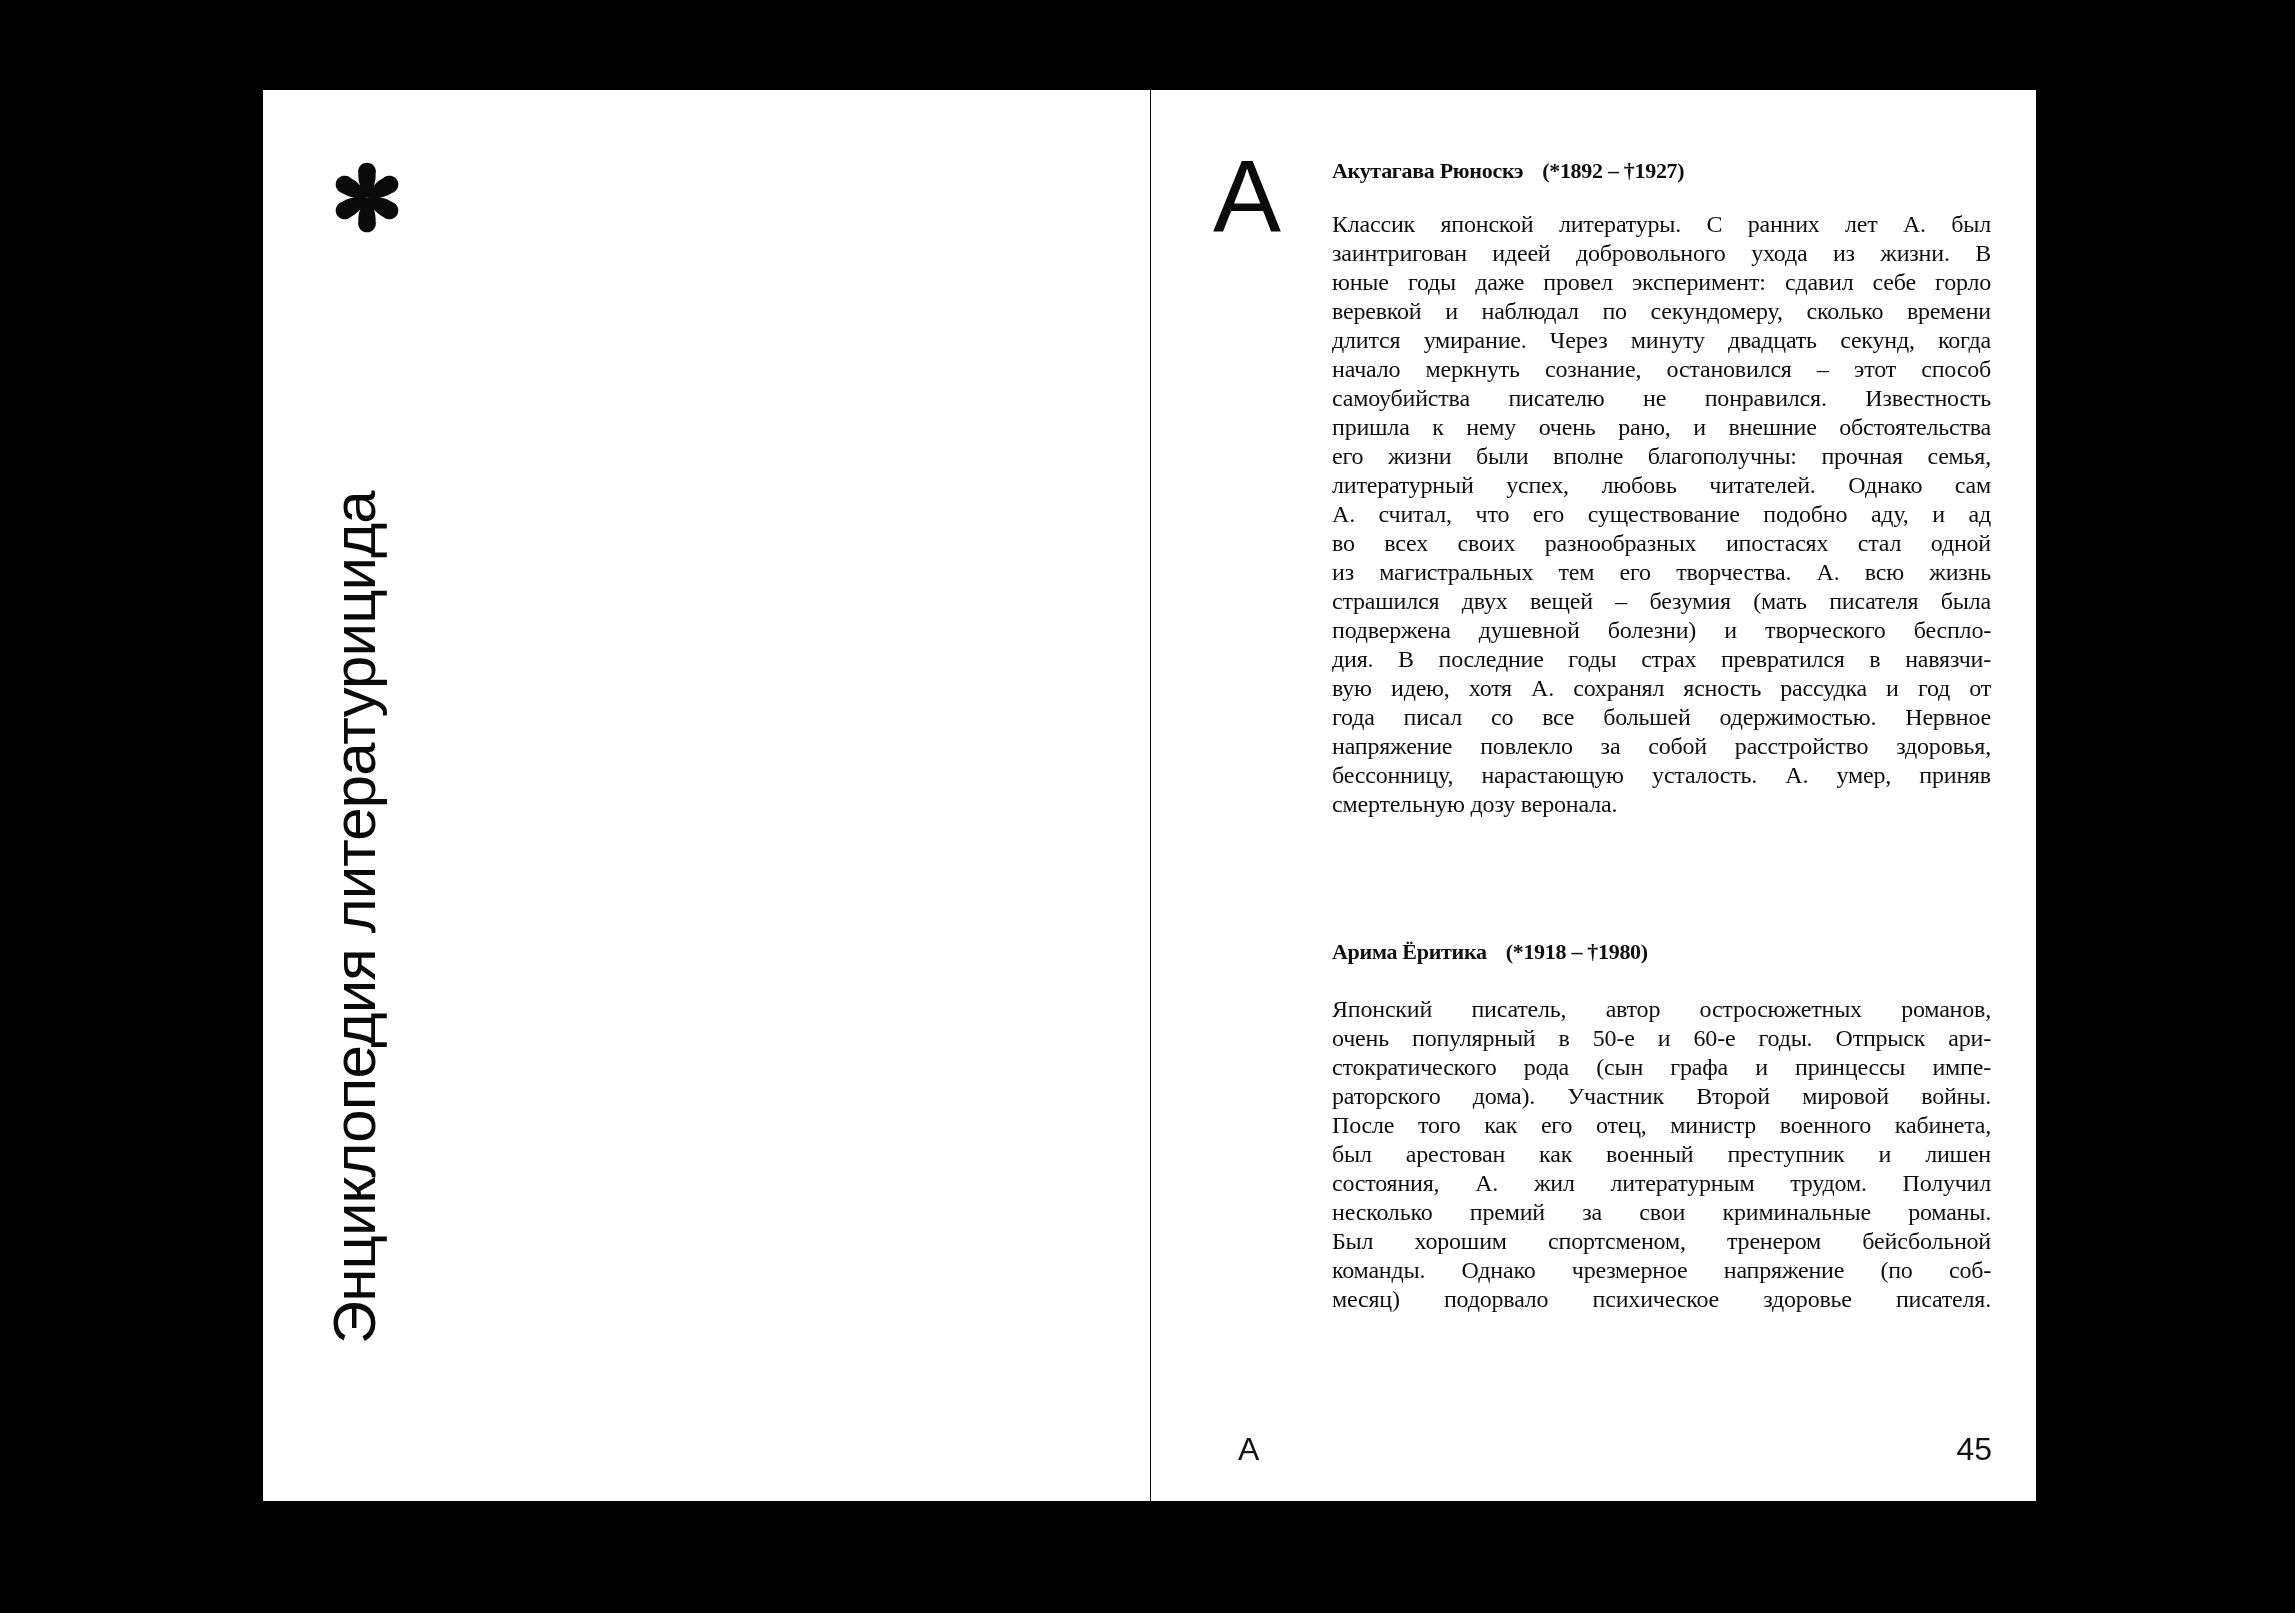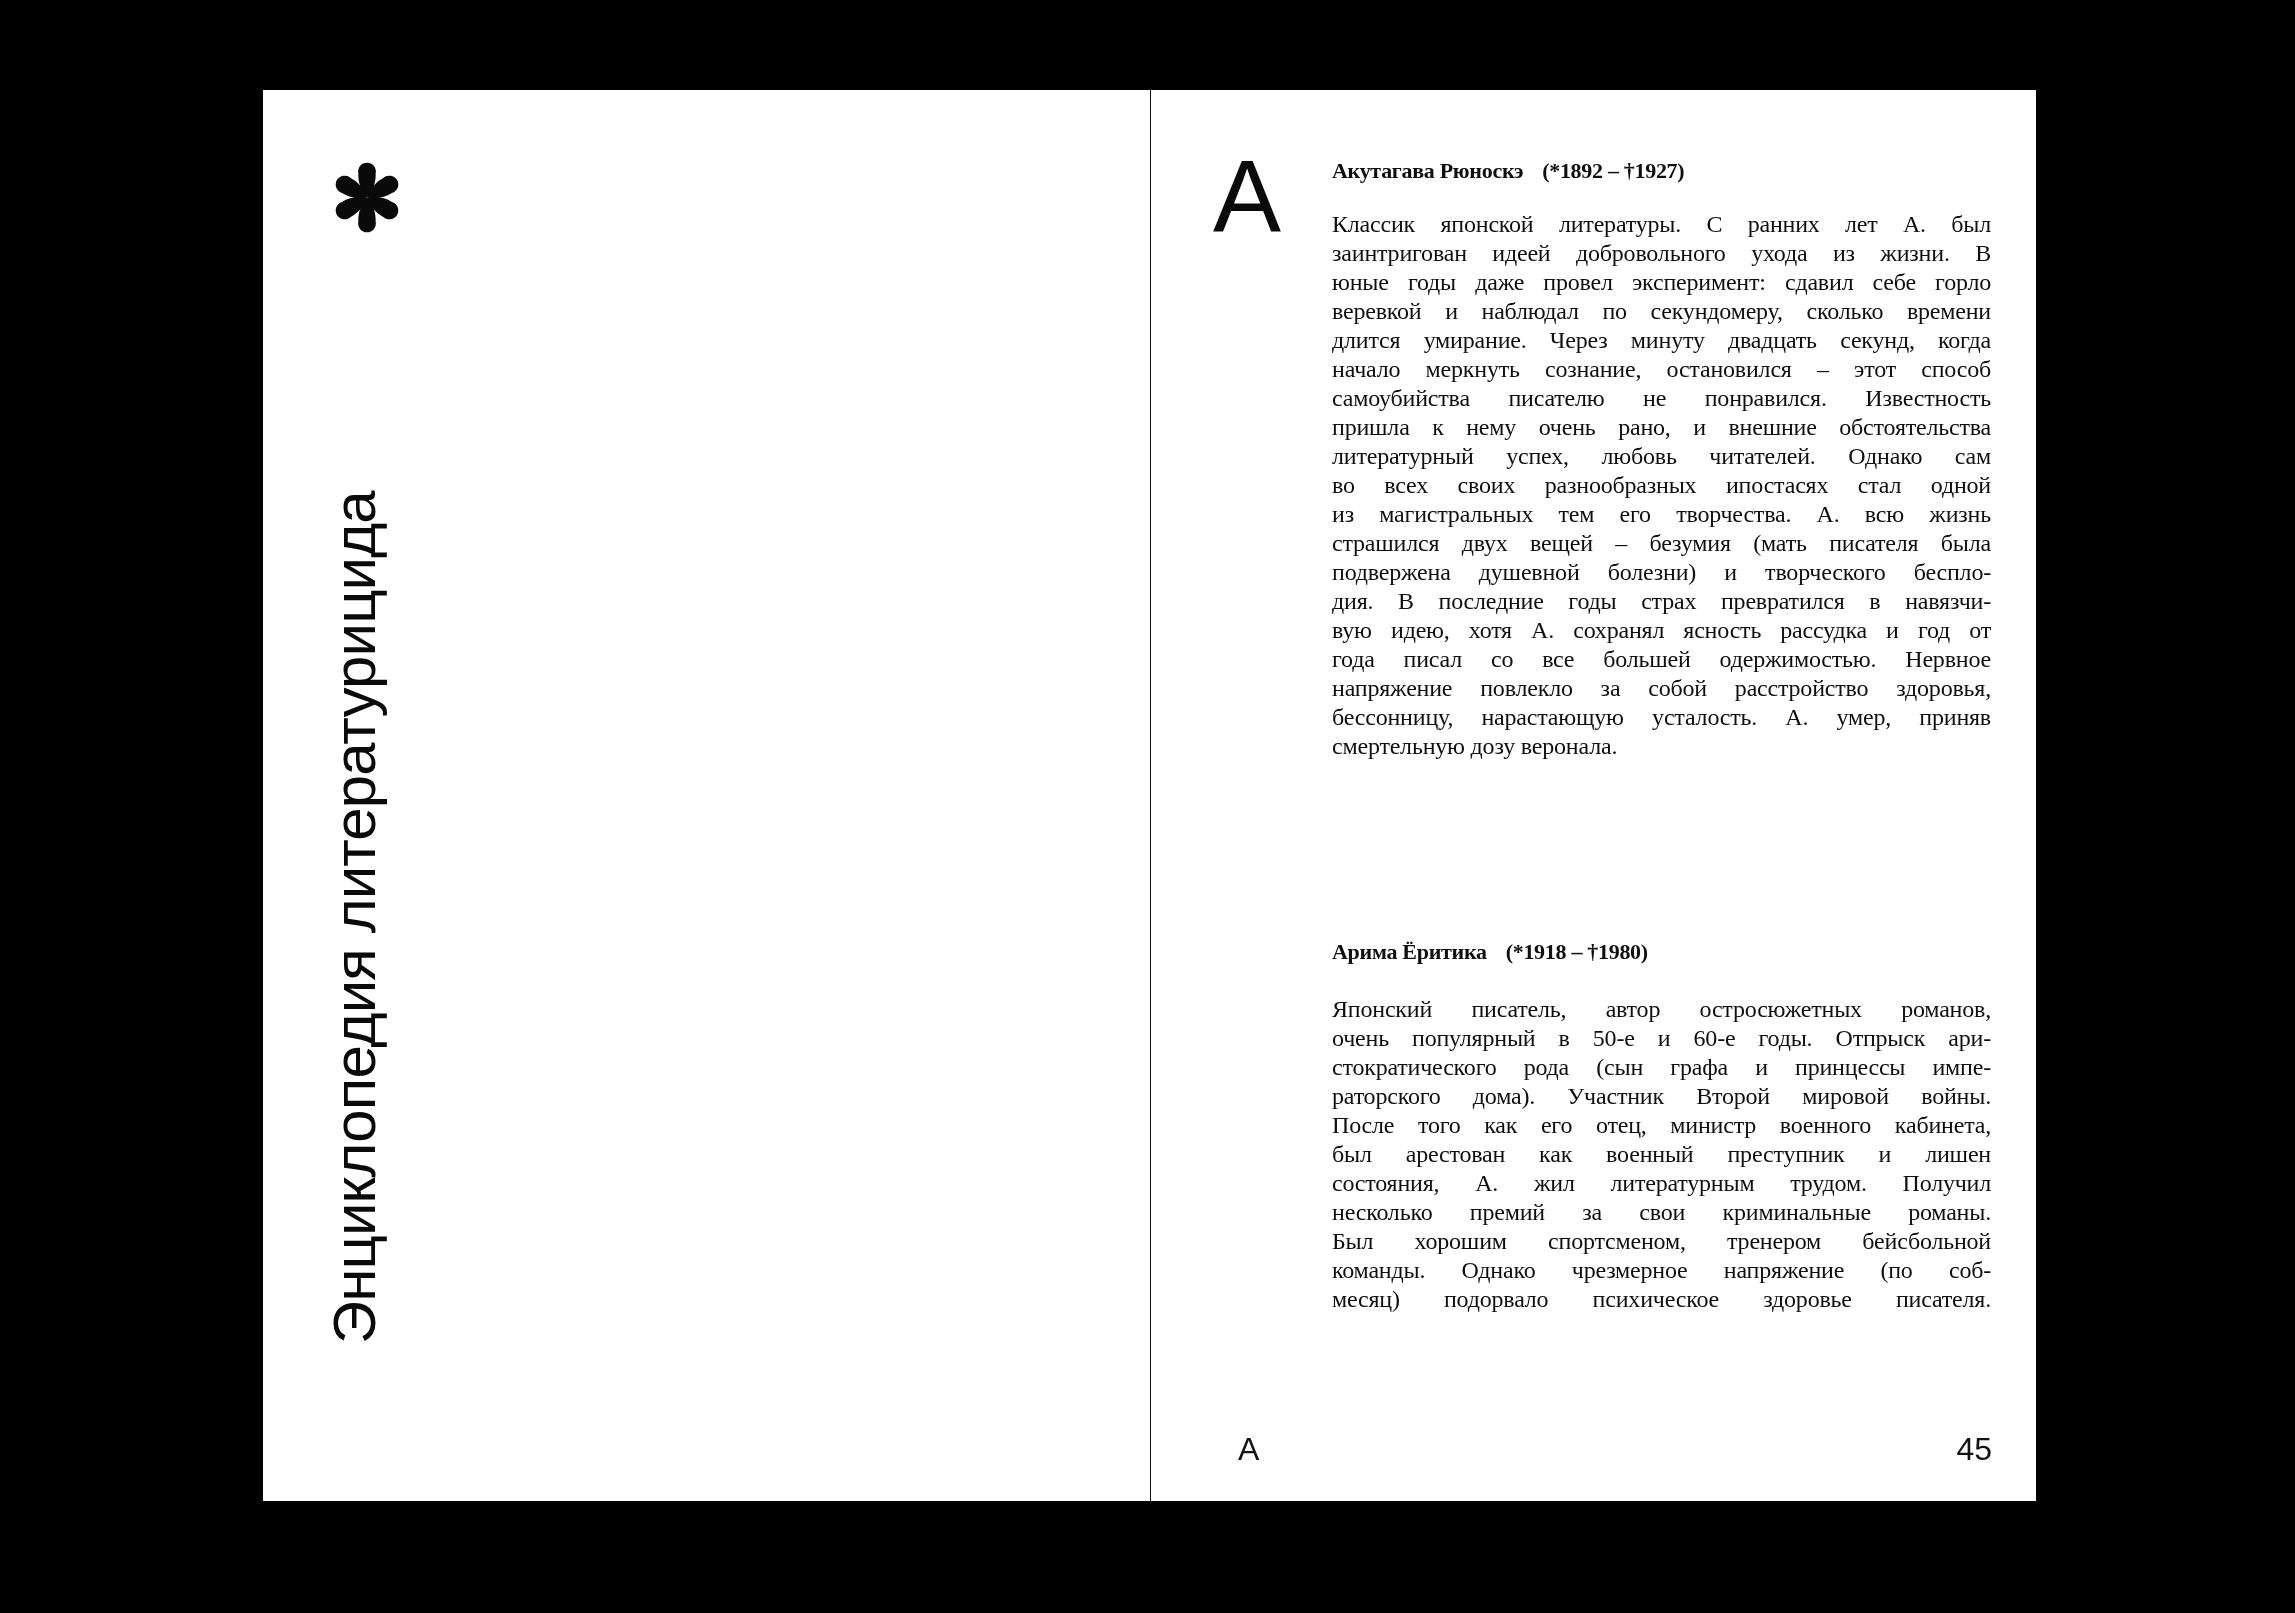--- a/index.html
+++ b/index.html
@@ -102,21 +102,23 @@
       </h2>
       <div class="entry-body b-entry1">
           <div class="tline">Классик японской литературы. С ранних лет А. был</div>
           <div class="tline">заинтригован идеей добровольного ухода из жизни. В</div>
           <div class="tline">юные годы даже провел эксперимент: сдавил себе горло</div>
           <div class="tline">веревкой и наблюдал по секундомеру, сколько времени</div>
           <div class="tline">длится умирание. Через минуту двадцать секунд, когда</div>
           <div class="tline">начало меркнуть сознание, остановился – этот способ</div>
           <div class="tline">самоубийства писателю не понравился. Известность</div>
           <div class="tline">пришла к нему очень рано, и внешние обстоятельства</div>
+          <div class="tline">его жизни были вполне благополучны: прочная семья,</div>
           <div class="tline">литературный успех, любовь читателей. Однако сам</div>
+          <div class="tline">А. считал, что его существование подобно аду, и ад</div>
           <div class="tline">во всех своих разнообразных ипостасях стал одной</div>
           <div class="tline">из магистральных тем его творчества. А. всю жизнь</div>
           <div class="tline">страшился двух вещей – безумия (мать писателя была</div>
           <div class="tline">подвержена душевной болезни) и творческого беспло-</div>
           <div class="tline">дия. В последние годы страх превратился в навязчи-</div>
           <div class="tline">вую идею, хотя А. сохранял ясность рассудка и год от</div>
           <div class="tline">года писал со все большей одержимостью. Нервное</div>
           <div class="tline">напряжение повлекло за собой расстройство здоровья,</div>
           <div class="tline">бессонницу, нарастающую усталость. А. умер, приняв</div>
           <div class="tline last">смертельную дозу веронала.</div>

